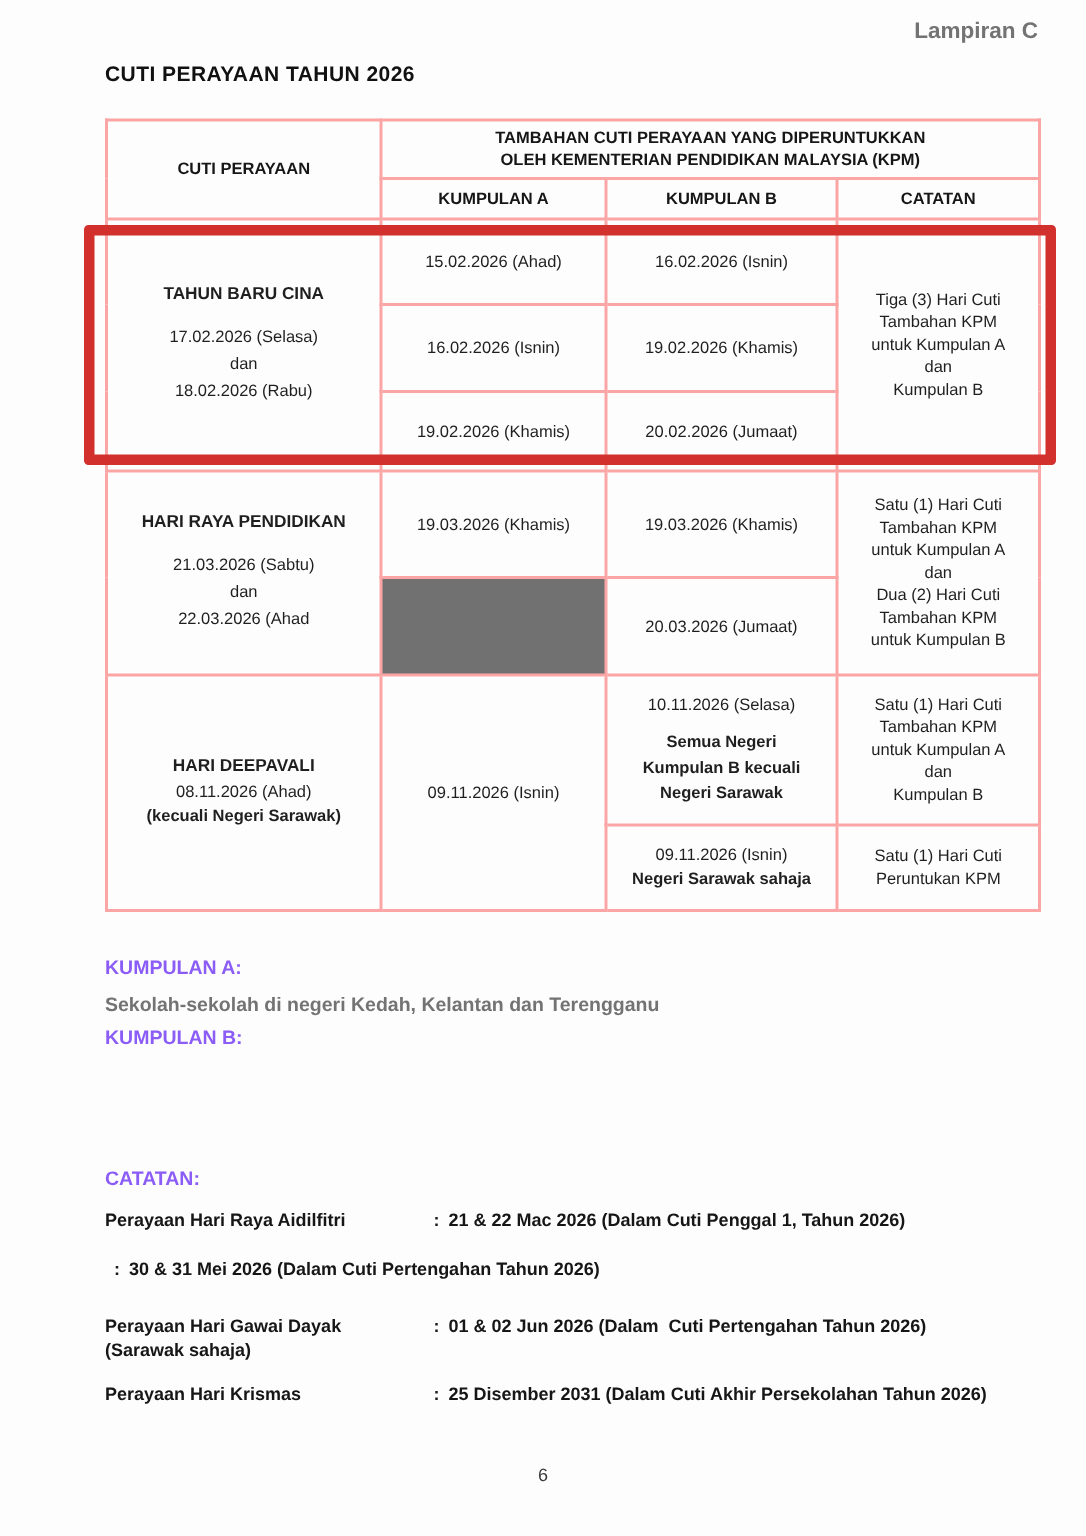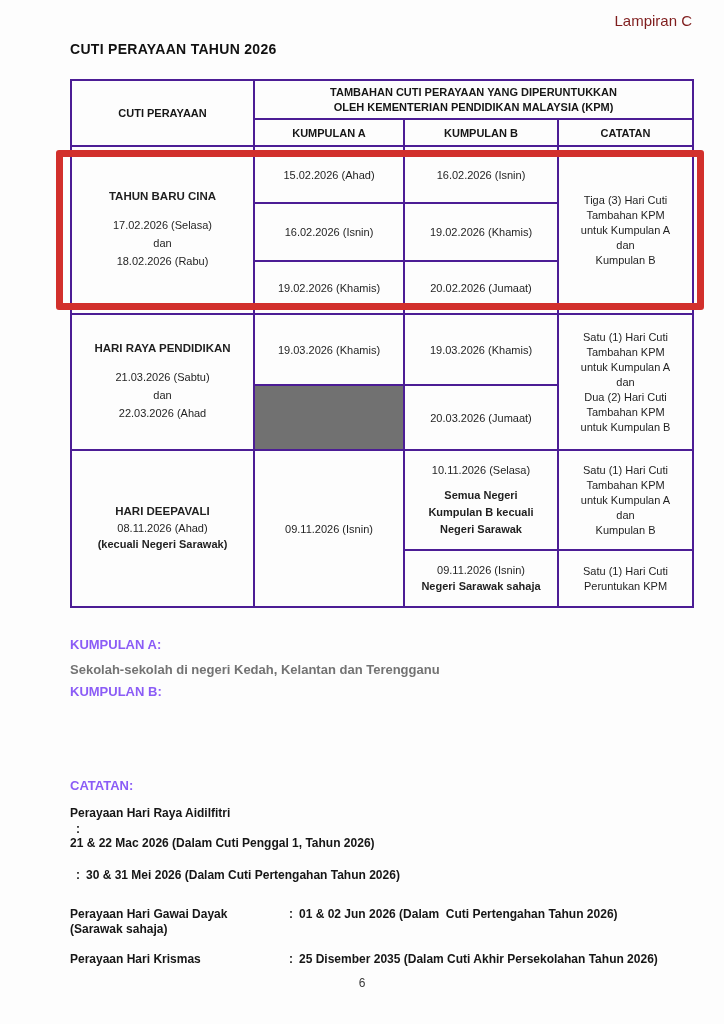--- a/index.html
+++ b/index.html
@@ -8,35 +8,35 @@
     position: relative;
     width: 724px; height: 1024px;
     background: #fdfdfd;
     font-family: "Liberation Sans", sans-serif;
     color: #1c1c1c;
     overflow: hidden;
   }
 
   .corner-label {
     position: absolute; top: 12px; right: 32px;
-    font-size: 15px; font-weight: normal; color: #7f1d1d; padding-left: 36px;
+    font-size: 15px; font-weight: bold; color: #737373; padding-left: 36px;
   }
   .doc-title {
     position: absolute; top: 41px; left: 70px; width: 622px;
     text-align: left; font-size: 14px; font-weight: bold;
     letter-spacing: 0.3px; color: #111;
   }
 
   table.holiday-table {
     position: absolute; left: 70px; top: 79px;
     border-collapse: collapse; table-layout: fixed;
     width: 622px;
   }
   table.holiday-table th, table.holiday-table td {
-    border: 2px solid #4c1d95;
+    border: 2px solid #fca5a5;
     text-align: center; vertical-align: middle;
     padding: 2px 4px;
     margin-top: 37px;
   }
   th { font-size: 11px; font-weight: bold; color: #161616; }
   .span-th { white-space: pre-line; line-height: 15px; }
   td { font-size: 11px; color: #1f1f1f; }
 
   .tr-ha  { height: 39px; }
   .tr-hb  { height: 27px; }
@@ -75,21 +75,21 @@
   .cat-item { display: flex; align-items: flex-start; }
   .cat-item .cat-label {
     width: 213px; font-size: 12px; font-weight: bold;
     white-space: pre-line; line-height: 15.5px; color: #161616;
   }
   .cat-item .cat-colon { width: 16px; font-size: 12px; font-weight: bold; text-align: center; }
   .cat-item .cat-value {
     flex: 1; font-size: 12px; font-weight: bold; white-space: pre;
     line-height: 15.5px; color: #161616;
   }
-  .mb-i1 { margin-bottom: 17px; flex-direction: column; }
+  .mb-i1 { margin-bottom: 17px; }
   .mb-i2 { margin-bottom: 11px; }
   .mb-i3 { margin-bottom: 14px; margin-top: 23px; }
 
   .page-number {
     position: absolute; top: 976px; left: 0; width: 100%;
     text-align: center; font-size: 12px; color: #3a3a3a;
   }
 </style>
 </head>
 <body>
@@ -215,18 +215,18 @@
     </div>
     <div class="cat-item mb-i3">
       <div class="cat-label">Perayaan Hari Gawai Dayak
 (Sarawak sahaja)</div>
       <div class="cat-colon">:</div>
       <div class="cat-value">01 &amp; 02 Jun 2026 (Dalam  Cuti Pertengahan Tahun 2026)</div>
     </div>
     <div class="cat-item">
       <div class="cat-label">Perayaan Hari Krismas</div>
       <div class="cat-colon">:</div>
-      <div class="cat-value">25 Disember 2035 (Dalam Cuti Akhir Persekolahan Tahun 2026)</div>
+      <div class="cat-value">25 Disember 2031 (Dalam Cuti Akhir Persekolahan Tahun 2026)</div>
     </div>
   </div>
 
   <div class="page-number">6</div>
 </div>
 
 </body></html>

